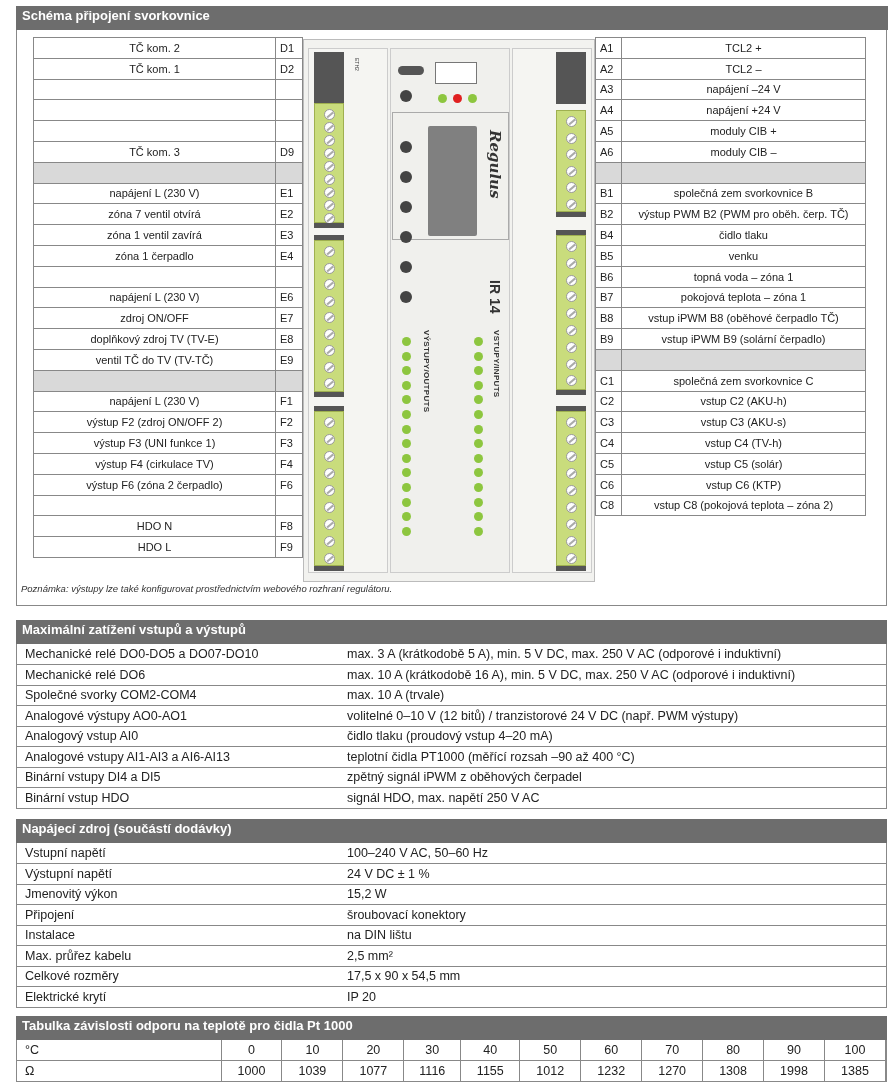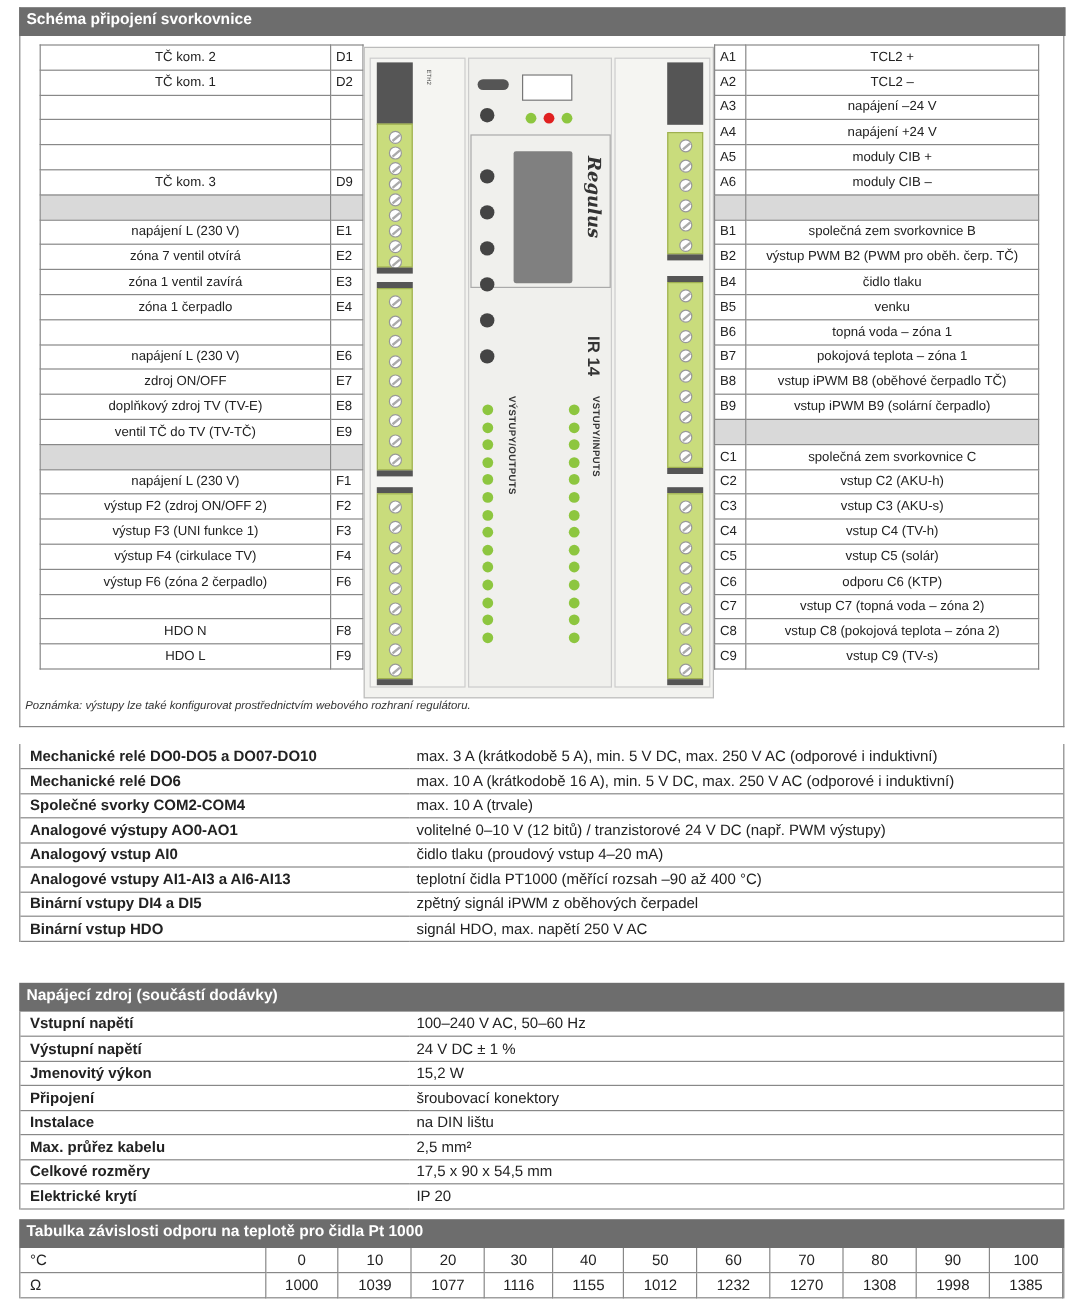--- a/index.html
+++ b/index.html
@@ -34,21 +34,21 @@
   .display { position: absolute; background: #808080; border-radius: 2px; }
   .vtext { position: absolute; writing-mode: vertical-rl; font-size: 8px; font-weight: bold; color: #333; letter-spacing: 0.3px; }
   .tiny { position: absolute; font-size: 5px; color: #444; }
   .brand { position: absolute; writing-mode: vertical-rl; font-family: "DejaVu Serif", serif; font-style: italic; font-weight: bold; font-size: 15px; color: #333; }
   .model { position: absolute; writing-mode: vertical-rl; font-weight: bold; font-size: 14px; color: #333; }
 
   
   .spec { position: absolute; left: 16px; width: 871px; }
   .spec table { border-collapse: collapse; width: 100%; font-size: 12.5px; }
   .spec td { border-bottom: 1px solid #888; height: 20.5px; padding-left: 6px; }
-  .spec td.k { width: 324px; padding-left: 8px; font-weight: bold; }
+  .spec td.k { width: 324px; padding-left: 8px; }
   .spec .frame { border-left: 1px solid #888; border-right: 1px solid #888; }
   #s2 { top: 620px; }
   #s3 { top: 819px; }
   #s4 { top: 1016px; }
   #s4 td { text-align: center; padding: 0; border-right: 1px solid #888; }
   #s4 td.first { text-align: left; padding-left: 8px; width: 204px; }
 </style>
 </head>
 <body>
 
@@ -240,33 +240,25 @@
         <tr>
           <td class="code">C4</td>
           <td class="lbl">vstup C4 (TV-h)</td>
         </tr>
         <tr>
           <td class="code">C5</td>
           <td class="lbl">vstup C5 (solár)</td>
         </tr>
         <tr>
           <td class="code">C6</td>
-          <td class="lbl">odporu C6 (KTP)</td>
-        </tr>
-        <tr>
-          <td class="code">C7</td>
-          <td class="lbl">vstup C7 (topná voda – zóna 2)</td>
+          <td class="lbl">vstup C6 (KTP)</td>
         </tr>
         <tr>
           <td class="code">C8</td>
           <td class="lbl">vstup C8 (pokojová teplota – zóna 2)</td>
-        </tr>
-        <tr>
-          <td class="code">C9</td>
-          <td class="lbl">vstup C9 (TV-s)</td>
         </tr>
       </tbody>
     </table>
 
   <div id="device">
 
     <div class="dev-col" style="left:4px;width:80px;height:525px;"></div>
     <div class="dark-plug" style="left:10px;top:12px;width:30px;height:52px;"></div>
     <div class="tiny" style="left:50px;top:18px;writing-mode:vertical-rl;">ETH2</div>
     <div class="term-block" style="left:10px;top:63px;width:30px;height:120px;" id="tb-d">
@@ -394,20 +386,21 @@
       <div class="led" style="left: 170px; top: 443px;"></div>
       <div class="led" style="left: 170px; top: 457.6px;"></div>
       <div class="led" style="left: 170px; top: 472.2px;"></div>
       <div class="led" style="left: 170px; top: 486.8px;"></div>
     </div>
 
   <div class="note">Poznámka: výstupy lze také konfigurovat prostřednictvím webového rozhraní regulátoru.</div>
 </div>
 
 <div class="spec" id="s2">
+  <div class="section-header">Maximální zatížení vstupů a výstupů</div>
   <div class="frame">
       <table>
         <tbody id="s2-body">
           <tr>
             <td class="k">Mechanické relé DO0-DO5 a DO07-DO10</td>
             <td>max. 3 A (krátkodobě 5 A), min. 5 V DC, max. 250 V AC (odporové i induktivní)</td>
           </tr>
           <tr>
             <td class="k">Mechanické relé DO6</td>
             <td>max. 10 A (krátkodobě 16 A), min. 5 V DC, max. 250 V AC (odporové i induktivní)</td>

